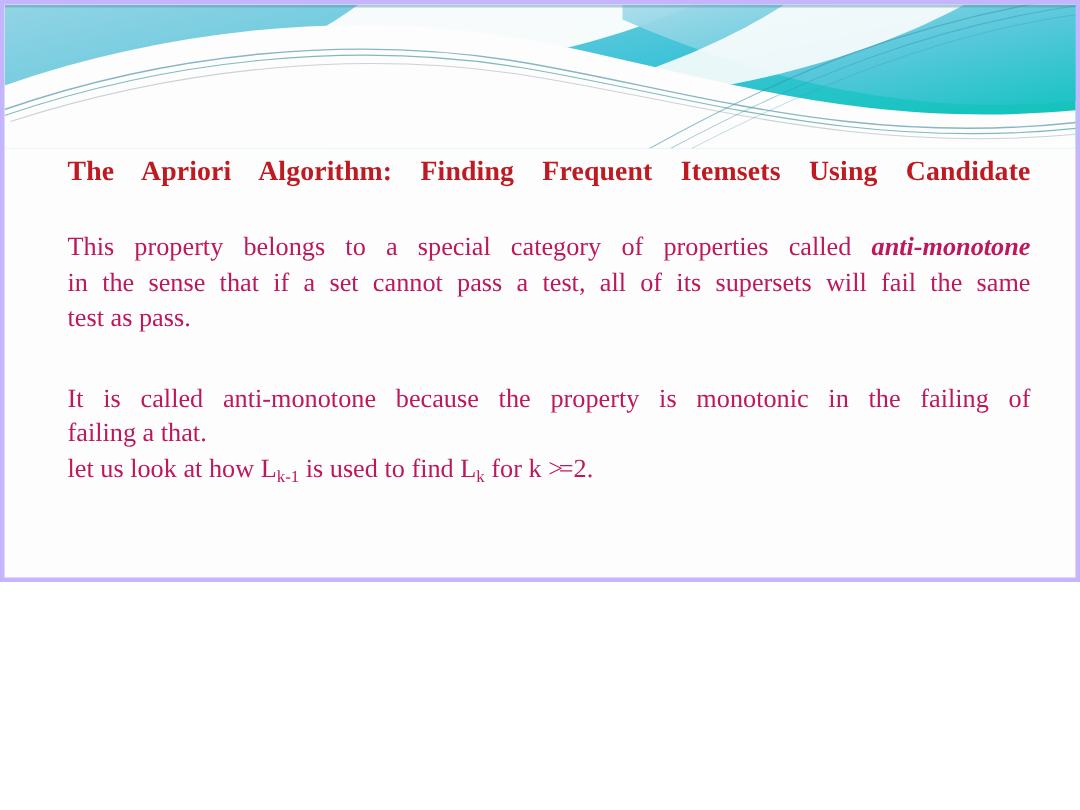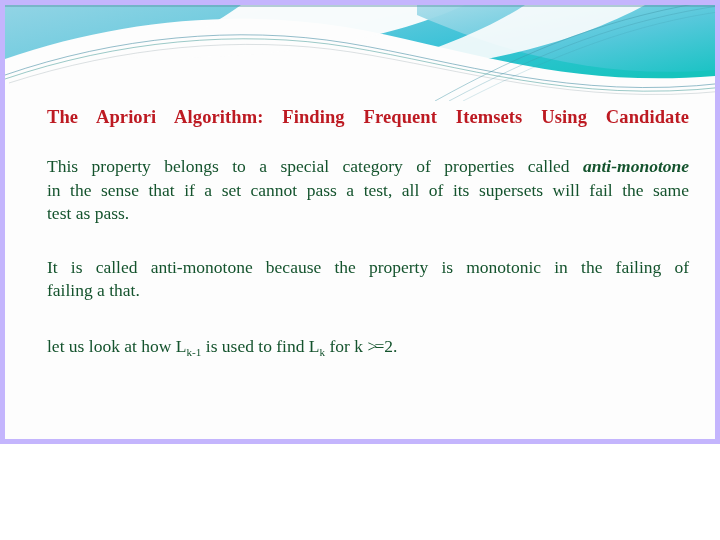--- a/index.html
+++ b/index.html
@@ -6,24 +6,24 @@
     margin: 0;
     padding: 0;
     background: #ffffff;
   }
   body {
     font-family: "Liberation Serif", "DejaVu Serif", serif;
   }
   #slide {
     position: relative;
     width: 720px;
-    height: 444px;
+    height: 388px;
     background: #fdfdfd;
     box-sizing: border-box;
-    border: 5px solid #c4b5fd;
+    border: 3px solid #c4b5fd;
     overflow: hidden;
   }
 
   
   #banner {
     position: absolute;
     top: 0;
     left: 0;
     width: 720px;
     height: 96px;
@@ -57,21 +57,21 @@
   #slide-title .t-line1 {
     display: block;
     text-align: justify;
     text-align-last: justify;
   }
   #slide-title .t-line2 {
     display: block;
   }
 
   .body-para {
-    color: #14532d;
+    color: #be185d;
     font-family: "Liberation Serif", "DejaVu Serif", serif;
     font-size: 17.5px;
     line-height: 23.5px;
     text-align: justify;
     margin: 0;
   }
   .body-para .jline {
     display: block;
     text-align: justify;
     text-align-last: justify;
@@ -82,21 +82,21 @@
     text-align-last: left;
   }
 
   .bi {
     font-weight: bold;
     font-style: italic;
   }
 
   #para1 { margin-top: 26px; }
   #para2 { margin-top: 30px; }
-  #para3 { margin-top: 32px; }
+  #para3 { }
 
   .var { font-style: normal; }
   .var sub {
     font-size: 0.64em;
     line-height: 0;
     vertical-align: -0.32em;
   }
   .ge {
     letter-spacing: -0.16em;
     margin-right: 0.16em;

